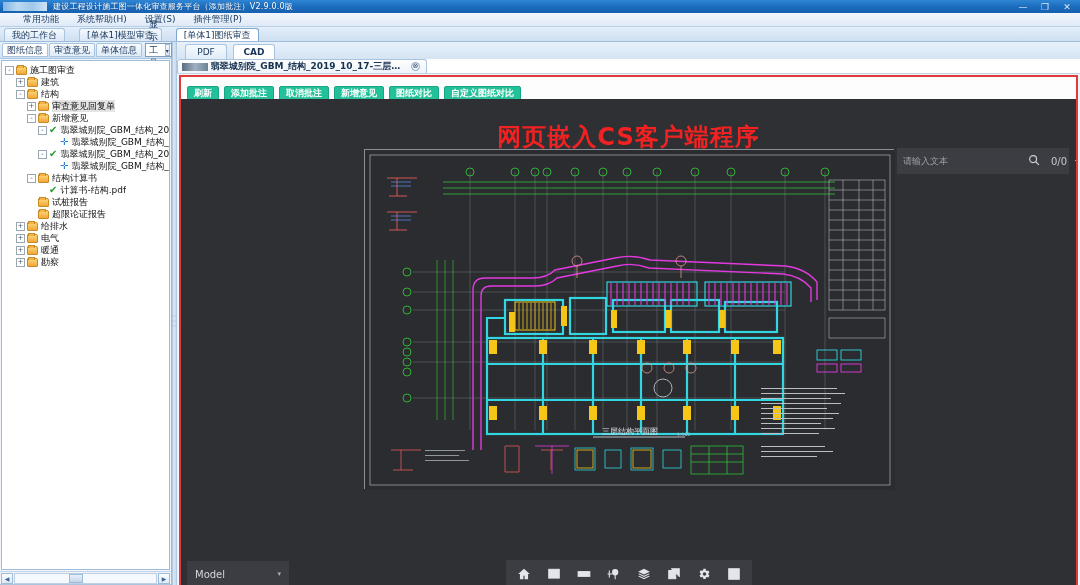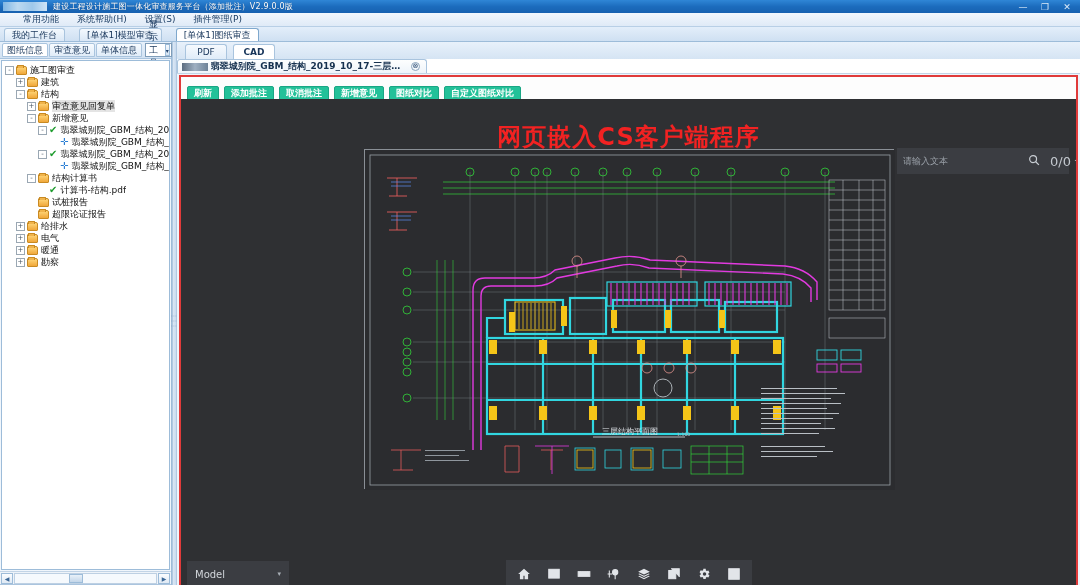--- a/index.html
+++ b/index.html
@@ -158,21 +158,21 @@
     color: #f22222; font-size: 24px; font-weight: bold; letter-spacing: 1px;
     font-family: "DejaVu Sans", "Liberation Sans", sans-serif; margin-top: 17px; }
 
   .searchbox { position: absolute; right: 7px; top: 5px; width: 172px; height: 26px;
     background: #3b3d42; display: flex; align-items: center; padding: 0 6px; gap: 5px; margin-top: 44px; }
   .searchbox input { flex: 1; background: transparent; border: none; outline: none;
     color: #cfd3d8; font-size: 9px; font-family: inherit; }
   .searchbox input::placeholder { color: #9aa0a8; }
   .sb-ico { color: #c9ced4; font-size: 12px; cursor: pointer; }
   .sb-div { width: 1px; height: 13px; background: #61656c; }
-  .sb-count { color: #c4c9cf; font-size: 13px; min-width: 18px; text-align: left; }
+  .sb-count { color: #c4c9cf; font-size: 10px; min-width: 18px; text-align: center; }
   .sb-chev { color: #c4c9cf; font-size: 11px; width: 15px; text-align: center; cursor: pointer; }
 
   
   .sheet { position: absolute; left: 50%; transform: translateX(-50%); top: 50px;
     width: 530px; height: 340px; background: #2b2c2f; border: 1px solid #8a8f96; }
 
   .modelsel { position: absolute; left: 6px; bottom: 8px; width: 102px; height: 26px;
     background: #3b3d42; display: flex; align-items: center; justify-content: space-between;
     padding: 0 8px; color: #d2d6db; font-size: 10px; cursor: pointer; }
   .modelsel .cv { font-size: 7px; color: #a8aeb5; }

